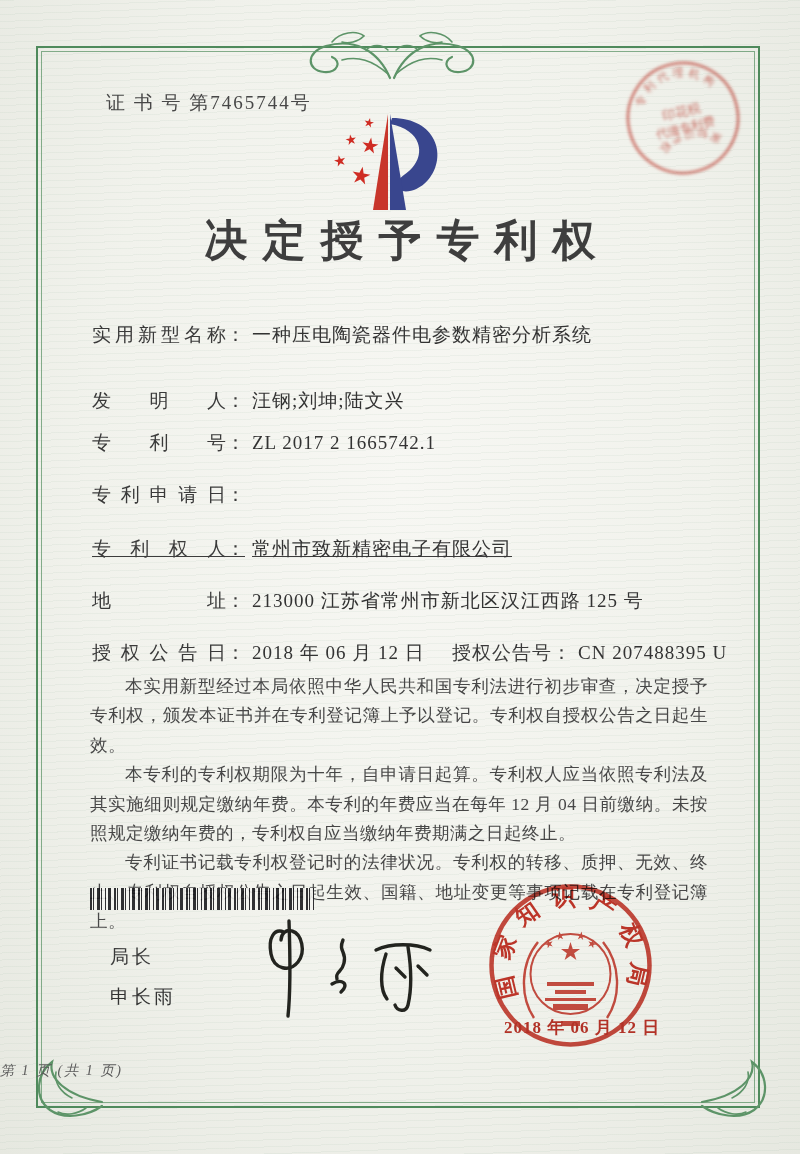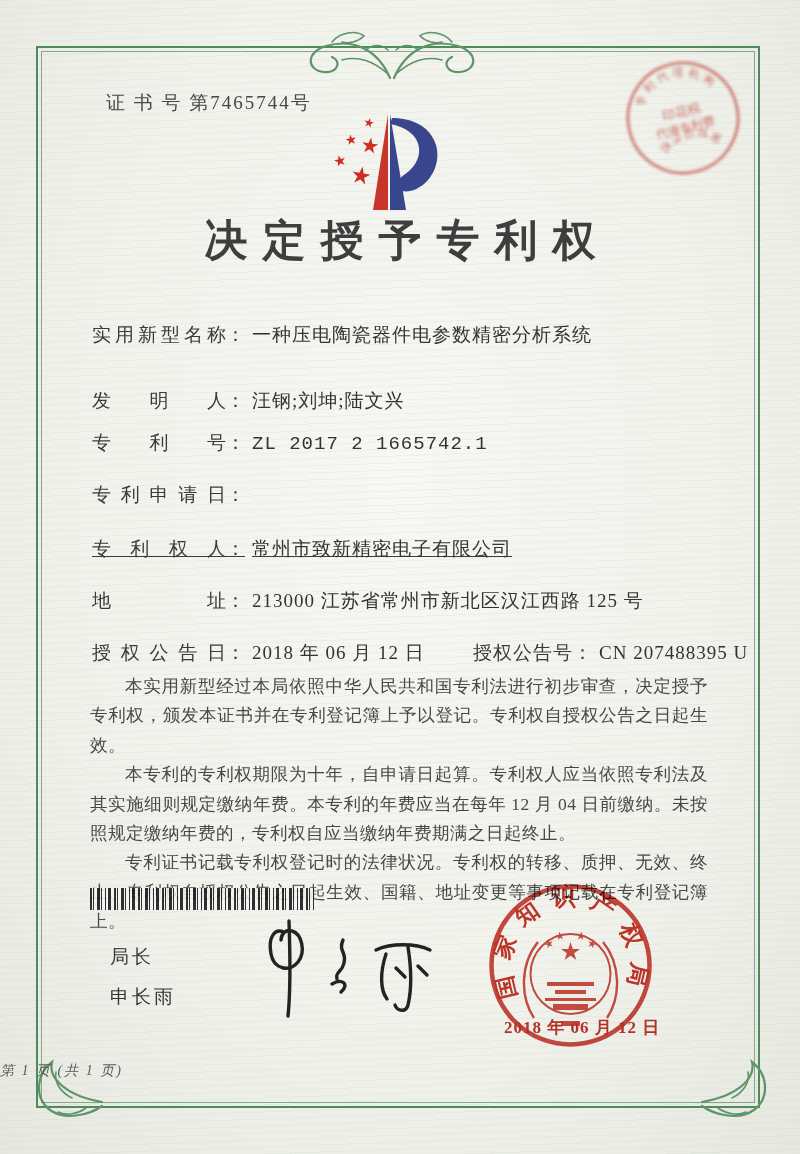--- a/index.html
+++ b/index.html
@@ -24,21 +24,21 @@
   .logo{position:absolute;left:328px;top:110px;z-index:3;}
   .title{
     position:absolute;left:0;top:212px;width:100%;text-align:center;z-index:3;
     font-size:43px;font-weight:700;letter-spacing:15px;color:#3e3e3e;text-indent:15px;
   }
   .frow{position:absolute;left:92px;display:flex;align-items:baseline;font-size:19px;z-index:3;white-space:nowrap;}
   .flabel{display:inline-block;width:134px;text-align:justify;text-align-last:justify;color:#3a3a3a;}
   .fcolon{margin-right:7px;color:#3a3a3a;}
   .fvalue{letter-spacing:1px;color:#333;}
   .frow-right{position:absolute;left:452px;display:flex;align-items:baseline;font-size:19px;z-index:3;white-space:nowrap;}
-  .frow-right .flabel2{color:#3a3a3a;letter-spacing:1px;margin-left:21px;}
+  .frow-right .flabel2{color:#3a3a3a;letter-spacing:1px;}
   .paras{position:absolute;left:90px;top:672px;width:618px;z-index:3;
     font-size:17.5px;line-height:1.68;color:#474747;text-align:justify;}
   .paras p{margin:0;text-indent:2em;letter-spacing:.5px;}
   .barcode{
     position:absolute;left:90px;top:888px;width:224px;height:22px;z-index:3;opacity:.88;
     background:repeating-linear-gradient(90deg,
       #16161a 0 2px,#f4f4f0 2px 3px,#16161a 3px 4px,#f4f4f0 4px 7px,
       #16161a 7px 10px,#f4f4f0 10px 11px,#16161a 11px 12px,#f4f4f0 12px 15px,
       #16161a 15px 16px,#f4f4f0 16px 18px,#16161a 18px 21px,#f4f4f0 21px 24px);
   }
@@ -109,21 +109,21 @@
   <div class="frow" style="top:322px;">
     <span class="flabel">实用新型名称</span>
       <span class="fcolon">：</span>
       <span class="fvalue">一种压电陶瓷器件电参数精密分析系统</span>
   </div>
   <div class="frow" style="top:388px;">
     <span class="flabel">发明人</span>
       <span class="fcolon">：</span>
       <span class="fvalue">汪钢;刘坤;陆文兴</span>
   </div>
-  <div class="frow" style="top:430px;font-family:Liberation Mono, monospace;">
+  <div class="frow" style="top:430px;">
     <span class="flabel">专利号</span>
       <span class="fcolon">：</span>
       <span class="fvalue">ZL 2017 2 1665742.1</span>
   </div>
   <div class="frow" style="top:482px;">
     <span class="flabel">专利申请日</span>
       <span class="fcolon">：</span>
   </div>
   <div class="frow" style="top:536px;text-decoration:underline;">
     <span class="flabel">专利权人</span>

